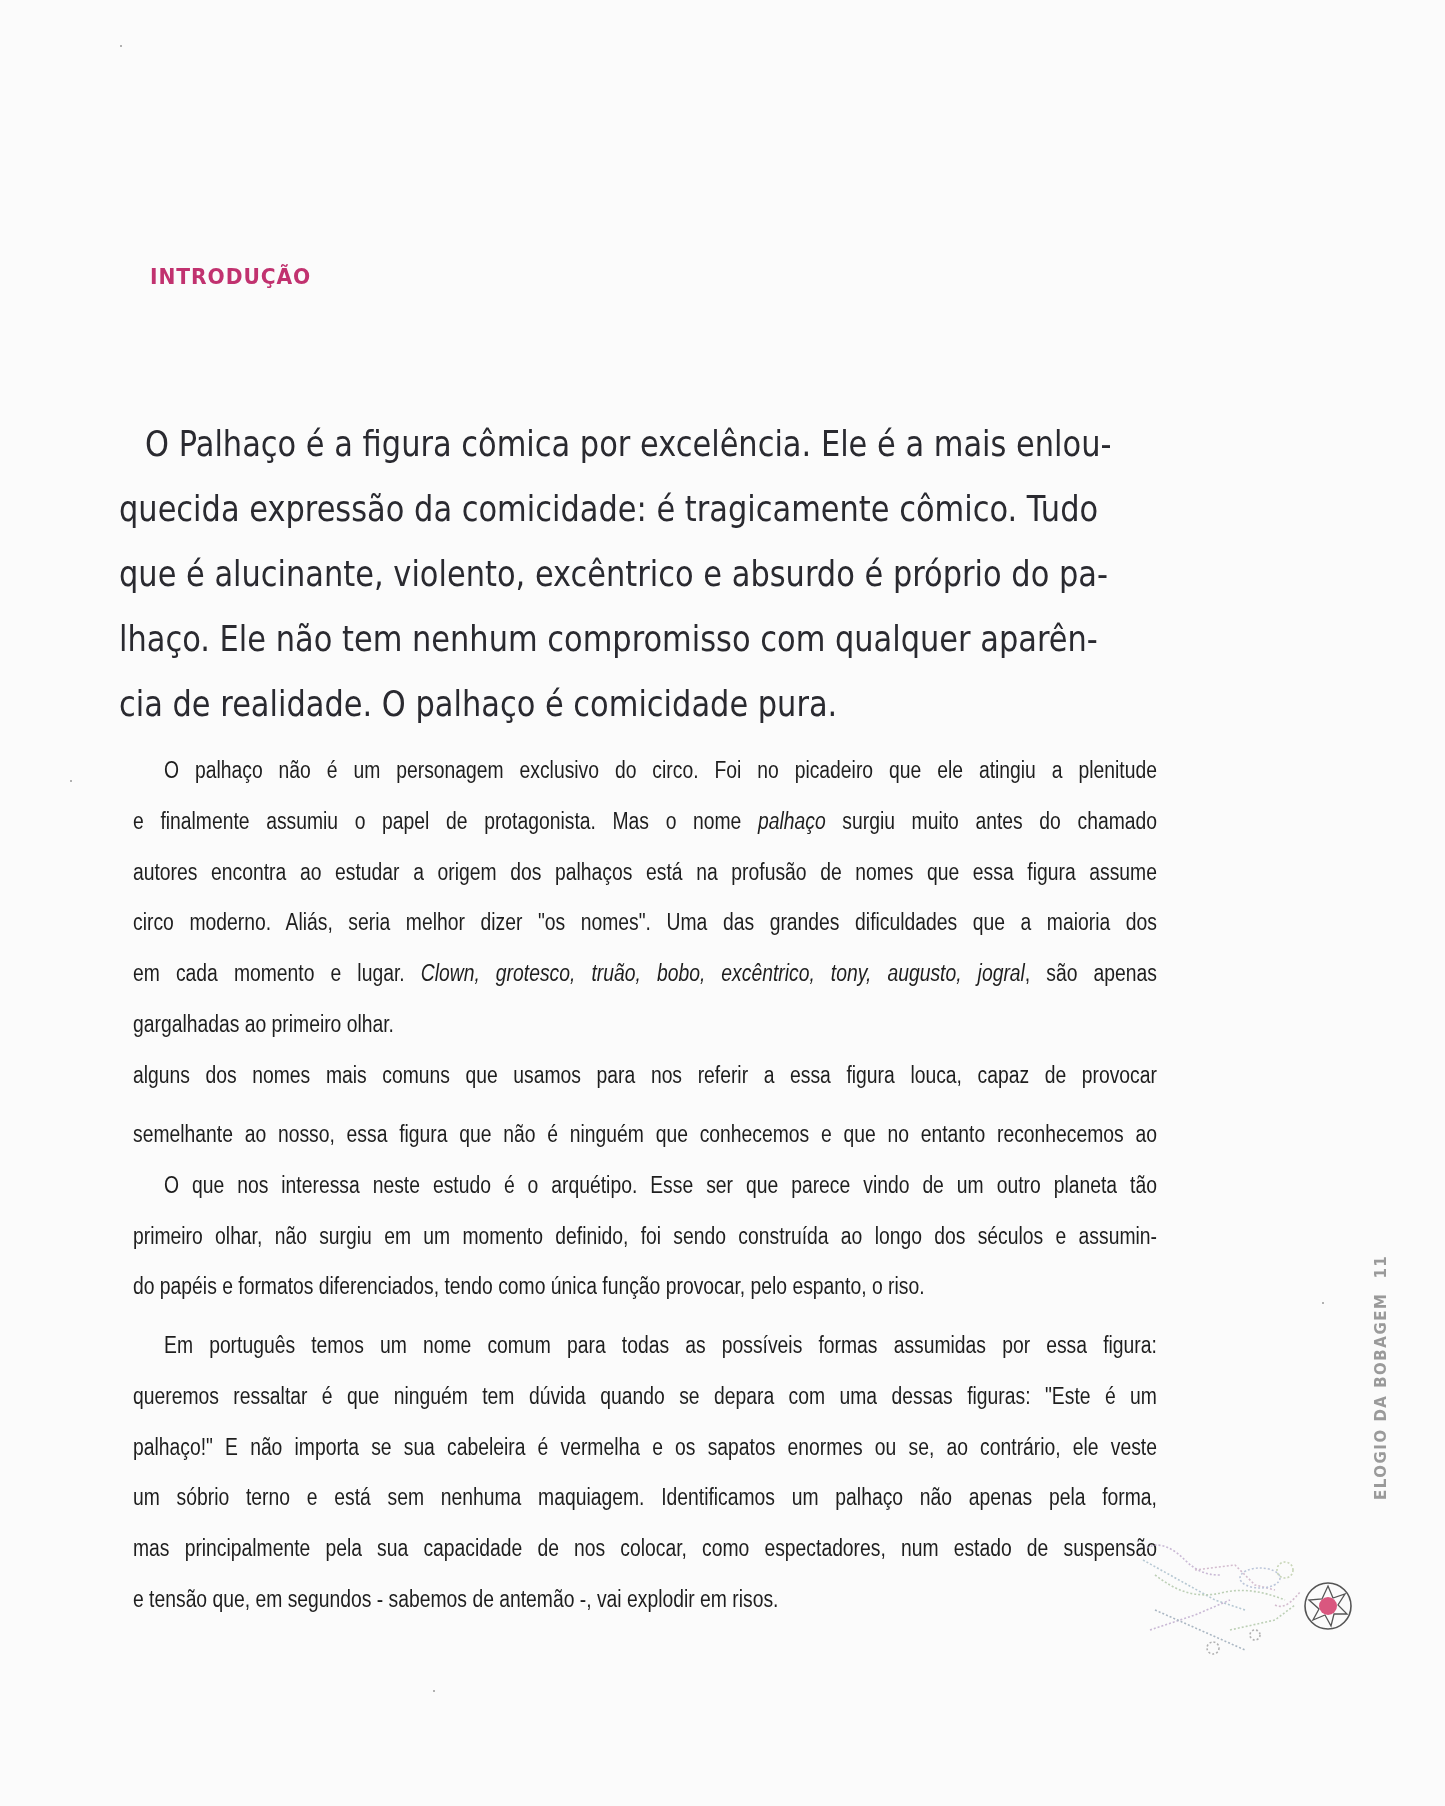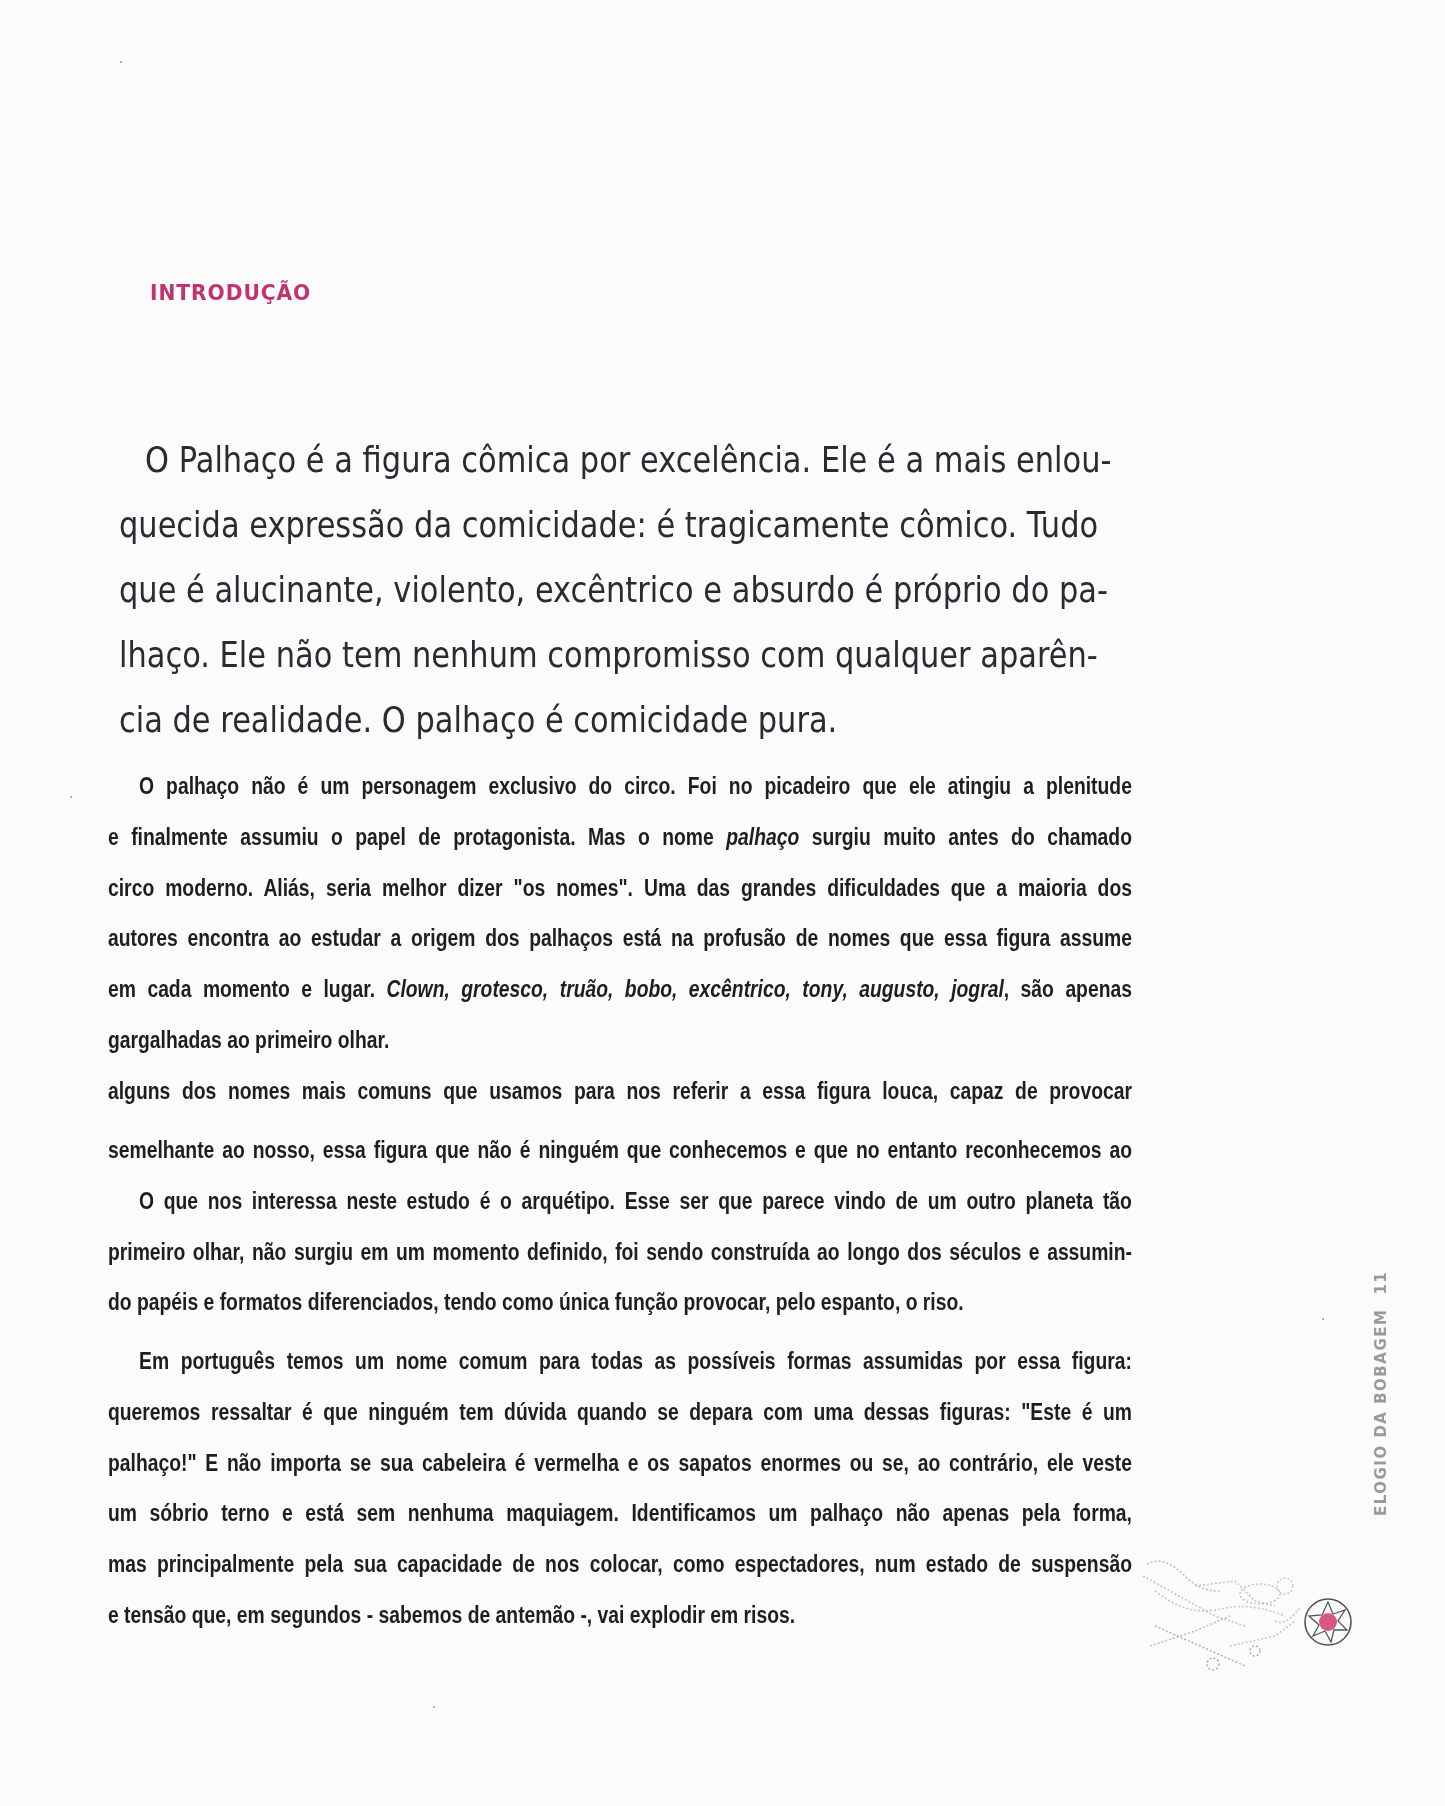--- a/index.html
+++ b/index.html
@@ -2,41 +2,41 @@
 <html><head>
 <meta charset="utf-8">
 <style>
   html, body { margin: 0; padding: 0; }
   body {
     width: 1445px; height: 1806px; position: relative; overflow: hidden;
     background: #fbfbfb;
     font-family: "Liberation Sans", "DejaVu Sans", sans-serif;
     color: #1e1e1e;
   }
-  .page { position: absolute; inset: 0; margin-top: 16px; }
+  .page { position: absolute; inset: 0; }
   .section-title {
     position: absolute; left: 150px; top: 264px;
     font-family: "DejaVu Sans", sans-serif;
     font-weight: bold; font-size: 22px; letter-spacing: 1px;
     color: #c1326f;
     transform: scaleX(0.92); transform-origin: left center;
   }
   .lead {
     position: absolute; left: 119px; top: 412px; width: 1020px;
     font-family: "DejaVu Sans", sans-serif;
     font-size: 35px; line-height: 65px;
     color: #2a2a30;
     margin: 0;
     transform: scaleX(0.87); transform-origin: left top;
     width: 1172px;
   }
   .lead .line { display: block; white-space: nowrap; }
   .lead .line.first { padding-left: 30px; }
   .body-text {
-    position: absolute; left: 108px; width: 1024px; font-weight: bold;
+    position: absolute; left: 133px; width: 1024px;
   }
   .para { margin: 0; }
   .para .line {
     display: block; white-space: nowrap;
     font-family: "Liberation Sans", sans-serif;
     font-size: 23px; line-height: 50.8px;
     text-align: justify; text-align-last: justify;
     transform-origin: left top;
   }
   .para .line.last { text-align-last: left; }
@@ -73,22 +73,22 @@
     <span class="line">quecida expressão da comicidade: é tragicamente cômico. Tudo</span>
     <span class="line">que é alucinante, violento, excêntrico e absurdo é próprio do pa-</span>
     <span class="line">lhaço. Ele não tem nenhum compromisso com qualquer aparên-</span>
     <span class="line">cia de realidade. O palhaço é comicidade pura.</span>
   </p>
 
   <div class="body-text p1">
     <p class="para">
       <span class="line indent"><span class="line-inner">O palhaço não é um personagem exclusivo do circo. Foi no picadeiro que ele atingiu a plenitude</span></span>
       <span class="line"><span class="line-inner"><span>e finalmente assumiu o papel de protagonista. Mas o nome </span><em>palhaço</em><span> surgiu muito antes do chamado</span></span></span>
+      <span class="line"><span class="line-inner">autores encontra ao estudar a origem dos palhaços está na profusão de nomes que essa figura assume</span></span>
       <span class="line"><span class="line-inner">circo moderno. Aliás, seria melhor dizer "os nomes". Uma das grandes dificuldades que a maioria dos</span></span>
-      <span class="line"><span class="line-inner">autores encontra ao estudar a origem dos palhaços está na profusão de nomes que essa figura assume</span></span>
       <span class="line"><span class="line-inner"><span>em cada momento e lugar. </span><em>Clown, grotesco, truão, bobo, excêntrico, tony, augusto, jogral</em><span>, são apenas</span></span></span>
       <span class="line last"><span class="line-inner">gargalhadas ao primeiro olhar.</span></span>
       <span class="line"><span class="line-inner">alguns dos nomes mais comuns que usamos para nos referir a essa figura louca, capaz de provocar</span></span>
     </p>
   </div>
 
   <div class="body-text p2">
     <p class="para">
       <span class="line"><span class="line-inner">semelhante ao nosso, essa figura que não é ninguém que conhecemos e que no entanto reconhecemos ao</span></span>
       <span class="line indent"><span class="line-inner">O que nos interessa neste estudo é o arquétipo. Esse ser que parece vindo de um outro planeta tão</span></span>

